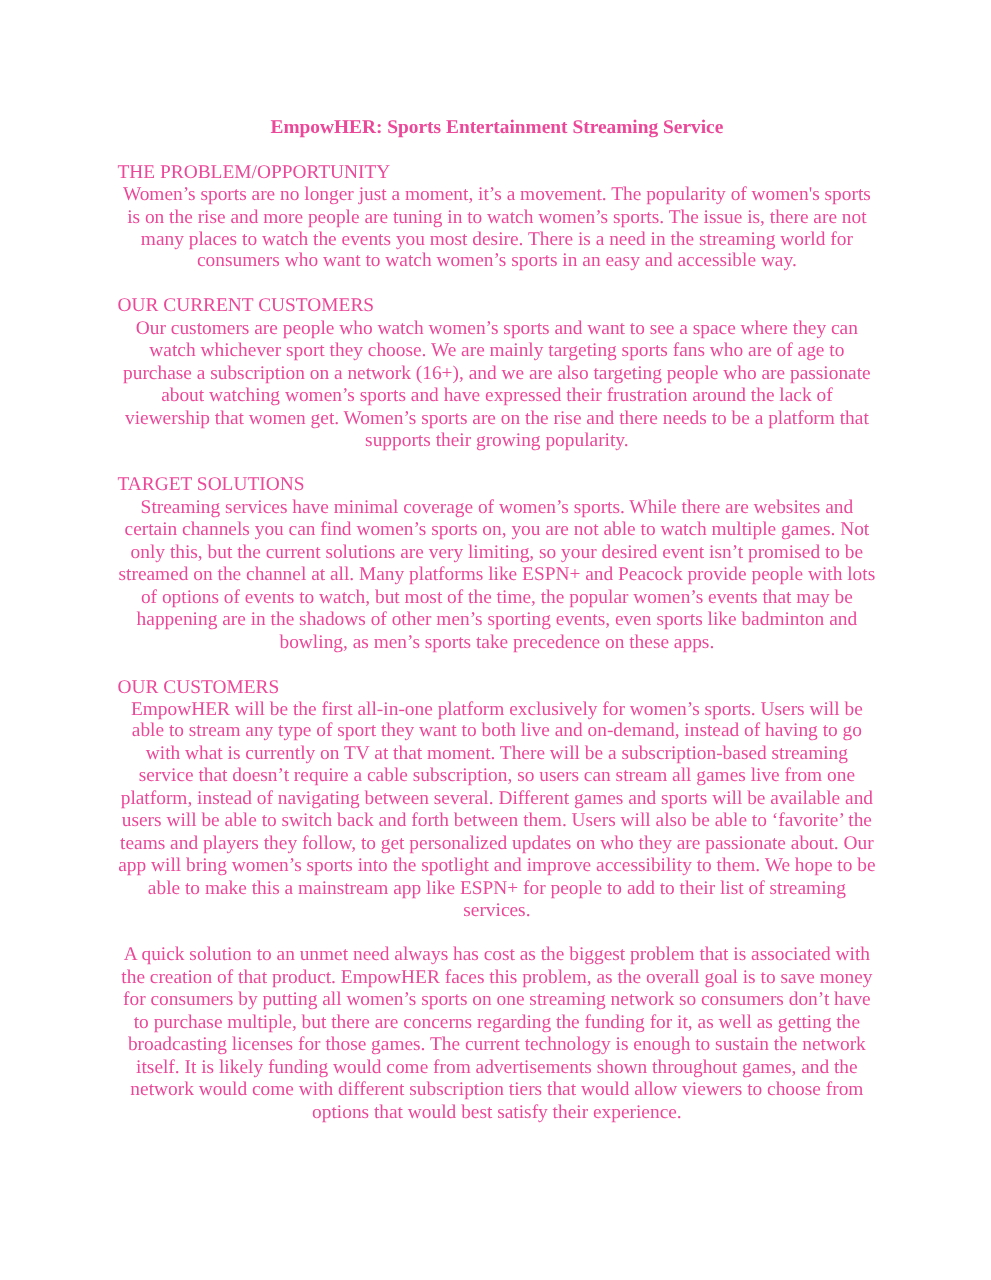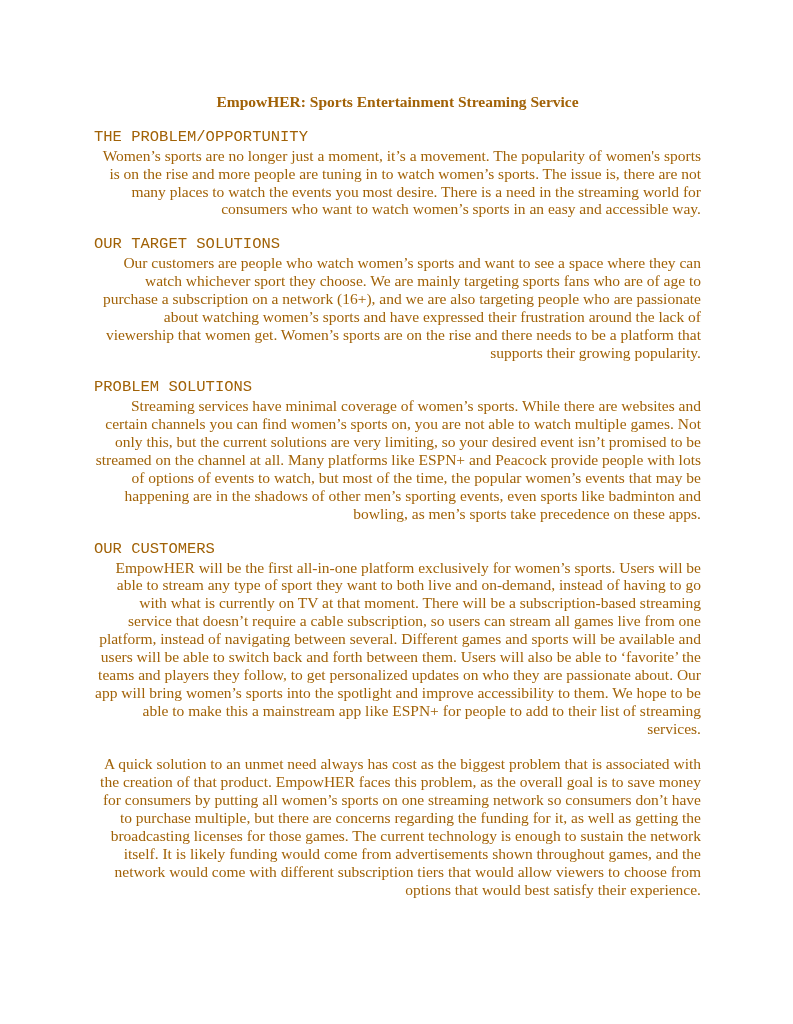--- a/index.html
+++ b/index.html
@@ -11,58 +11,57 @@
     position: relative;
     box-sizing: border-box;
     width: 793px;
     height: 1024px;
     background: #ffffff;
     padding: 93px 92px 0 94px;
     overflow: hidden;
     font-family: "Liberation Serif", "DejaVu Serif", serif;
     font-size: 15.5px;
     line-height: 17.9px;
-    color: #a16207;
+    color: #ec4899;
   }
   .doc-title {
     font-weight: bold;
     text-align: center;
     white-space: nowrap;
   }
   .section {
     margin-top: 17.9px;
   }
   .section-heading {
     font-weight: normal;
-    font-family: Liberation Mono, monospace;
   }
   .section-body {
     margin: 0;
-    text-align: right;
+    text-align: center;
   }
 </style>
 </head>
 <body>
 
 <div class="page">
 
   <div class="doc-title">EmpowHER: Sports Entertainment Streaming Service</div>
 
   <div class="section">
     <div class="section-heading">THE PROBLEM/OPPORTUNITY</div>
     <p class="section-body">Women’s sports are no longer just a moment, it’s a movement. The popularity of women's sports is on the rise and more people are tuning in to watch women’s sports. The issue is, there are not many places to watch the events you most desire. There is a need in the streaming world for consumers who want to watch women’s sports in an easy and accessible way.</p>
   </div>
 
   <div class="section">
-    <div class="section-heading">OUR TARGET SOLUTIONS</div>
+    <div class="section-heading">OUR CURRENT CUSTOMERS</div>
     <p class="section-body">Our customers are people who watch women’s sports and want to see a space where they can watch whichever sport they choose. We are mainly targeting sports fans who are of age to purchase a subscription on a network (16+), and we are also targeting people who are passionate about watching women’s sports and have expressed their frustration around the lack of viewership that women get. Women’s sports are on the rise and there needs to be a platform that supports their growing popularity.</p>
   </div>
 
   <div class="section">
-    <div class="section-heading">PROBLEM SOLUTIONS</div>
+    <div class="section-heading">TARGET SOLUTIONS</div>
     <p class="section-body">Streaming services have minimal coverage of women’s sports. While there are websites and certain channels you can find women’s sports on, you are not able to watch multiple games. Not only this, but the current solutions are very limiting, so your desired event isn’t promised to be streamed on the channel at all. Many platforms like ESPN+ and Peacock provide people with lots of options of events to watch, but most of the time, the popular women’s events that may be happening are in the shadows of other men’s sporting events, even sports like badminton and bowling, as men’s sports take precedence on these apps.</p>
   </div>
 
   <div class="section">
     <div class="section-heading">OUR CUSTOMERS</div>
     <p class="section-body">EmpowHER will be the first all-in-one platform exclusively for women’s sports. Users will be able to stream any type of sport they want to both live and on-demand, instead of having to go with what is currently on TV at that moment. There will be a subscription-based streaming service that doesn’t require a cable subscription, so users can stream all games live from one platform, instead of navigating between several. Different games and sports will be available and users will be able to switch back and forth between them. Users will also be able to ‘favorite’ the teams and players they follow, to get personalized updates on who they are passionate about. Our app will bring women’s sports into the spotlight and improve accessibility to them. We hope to be able to make this a mainstream app like ESPN+ for people to add to their list of streaming services.</p>
   </div>
 
   <div class="section">
     <p class="section-body">A quick solution to an unmet need always has cost as the biggest problem that is associated with the creation of that product. EmpowHER faces this problem, as the overall goal is to save money for consumers by putting all women’s sports on one streaming network so consumers don’t have to purchase multiple, but there are concerns regarding the funding for it, as well as getting the broadcasting licenses for those games. The current technology is enough to sustain the network itself. It is likely funding would come from advertisements shown throughout games, and the network would come with different subscription tiers that would allow viewers to choose from options that would best satisfy their experience.</p>

